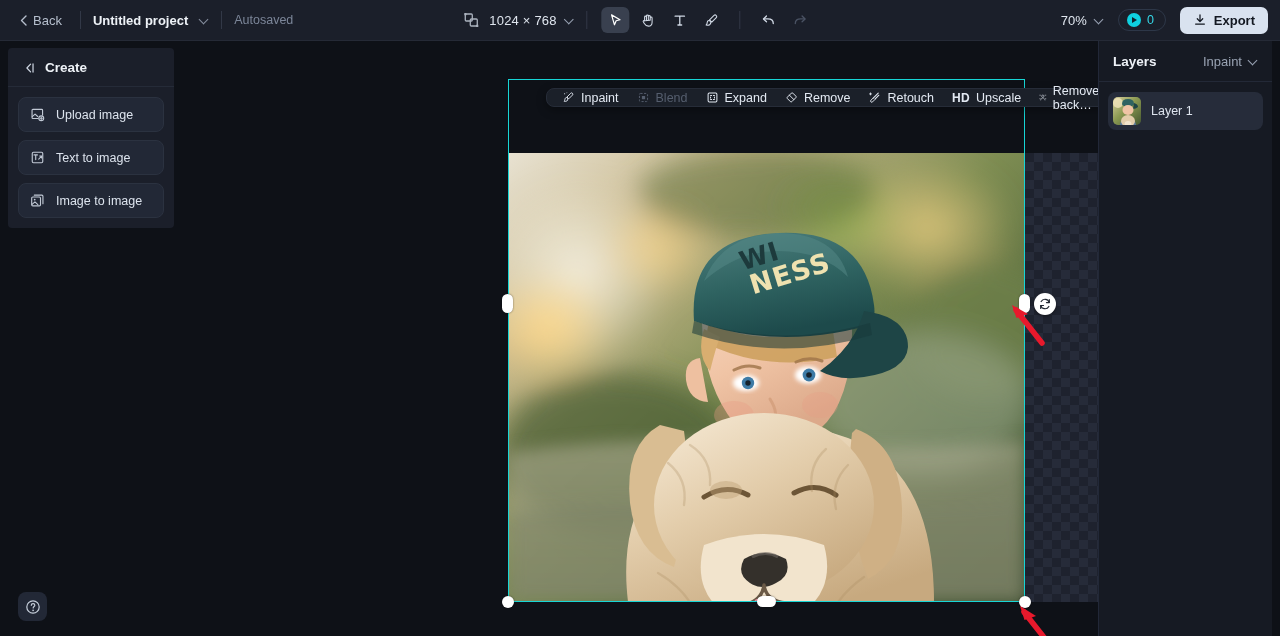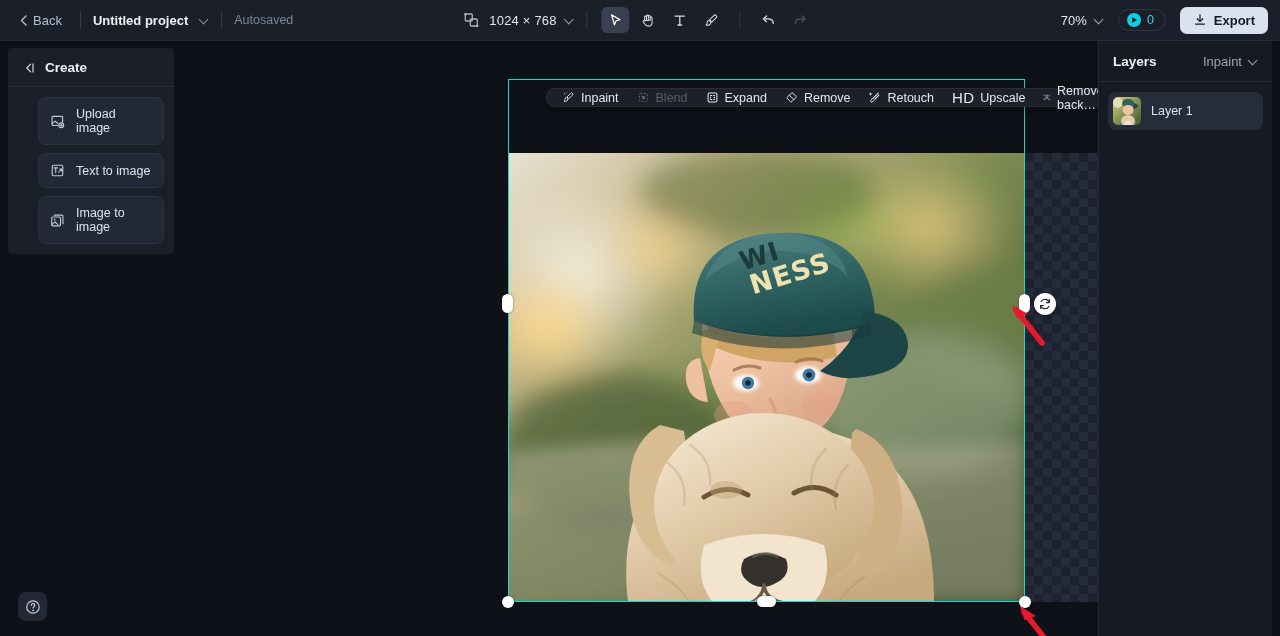--- a/index.html
+++ b/index.html
@@ -91,21 +91,21 @@
     display: flex; align-items: center; gap: 9px;
     padding: 12px 14px 11px 14px;
     border-bottom: 1px solid #252b38;
   }
   .lp-title { color: #eef2f7; font-size: 13.5px; font-weight: bold; }
   .lp-body { padding: 10px 10px 0 10px; display: flex; flex-direction: column; gap: 8px; }
   .lp-item {
     display: flex; align-items: center; gap: 11px;
     background: #222836; border: 1px solid #2b3240;
     border-radius: 8px; padding: 9px 11px;
-    color: #dce3ed; font-size: 12.5px; cursor: pointer; margin-left: 20px;
+    color: #dce3ed; font-size: 12.5px; cursor: pointer;
   }
   .lp-item svg { flex: none; opacity: .92; }
 
   
   .stage { position: absolute; left: 174px; top: 41px; width: 932px; height: 595px; background: #0e1117; }
 
   .checker {
     position: absolute; left: 851px; top: 112px; width: 81px; height: 449px;
     background-color: #1e222e;
     background-image:
@@ -149,21 +149,21 @@
     padding: 0 6px; z-index: 25;
     box-shadow: 0 3px 10px rgba(0,0,0,.35);
   }
   .ft-item {
     display: flex; align-items: center; gap: 6px;
     color: #e3e9f2; font-size: 12.5px;
     padding: 5px 9px; border-radius: 6px; cursor: pointer;
   }
   .ft-item.disabled { color: #555e6e; cursor: default; }
   .ft-hd {
-    font-size: 15px; font-weight: normal; letter-spacing: .3px;
+    font-size: 12px; font-weight: bold; letter-spacing: .3px;
     color: #e3e9f2; border: 0;
   }
 
   
   .arrow { position: absolute; z-index: 35; pointer-events: none; }
 
   
   .right-panel {
     position: absolute; right: 8px; top: 41px; width: 174px; height: 595px;
     background: #161a23; border-left: 1px solid #222838;

